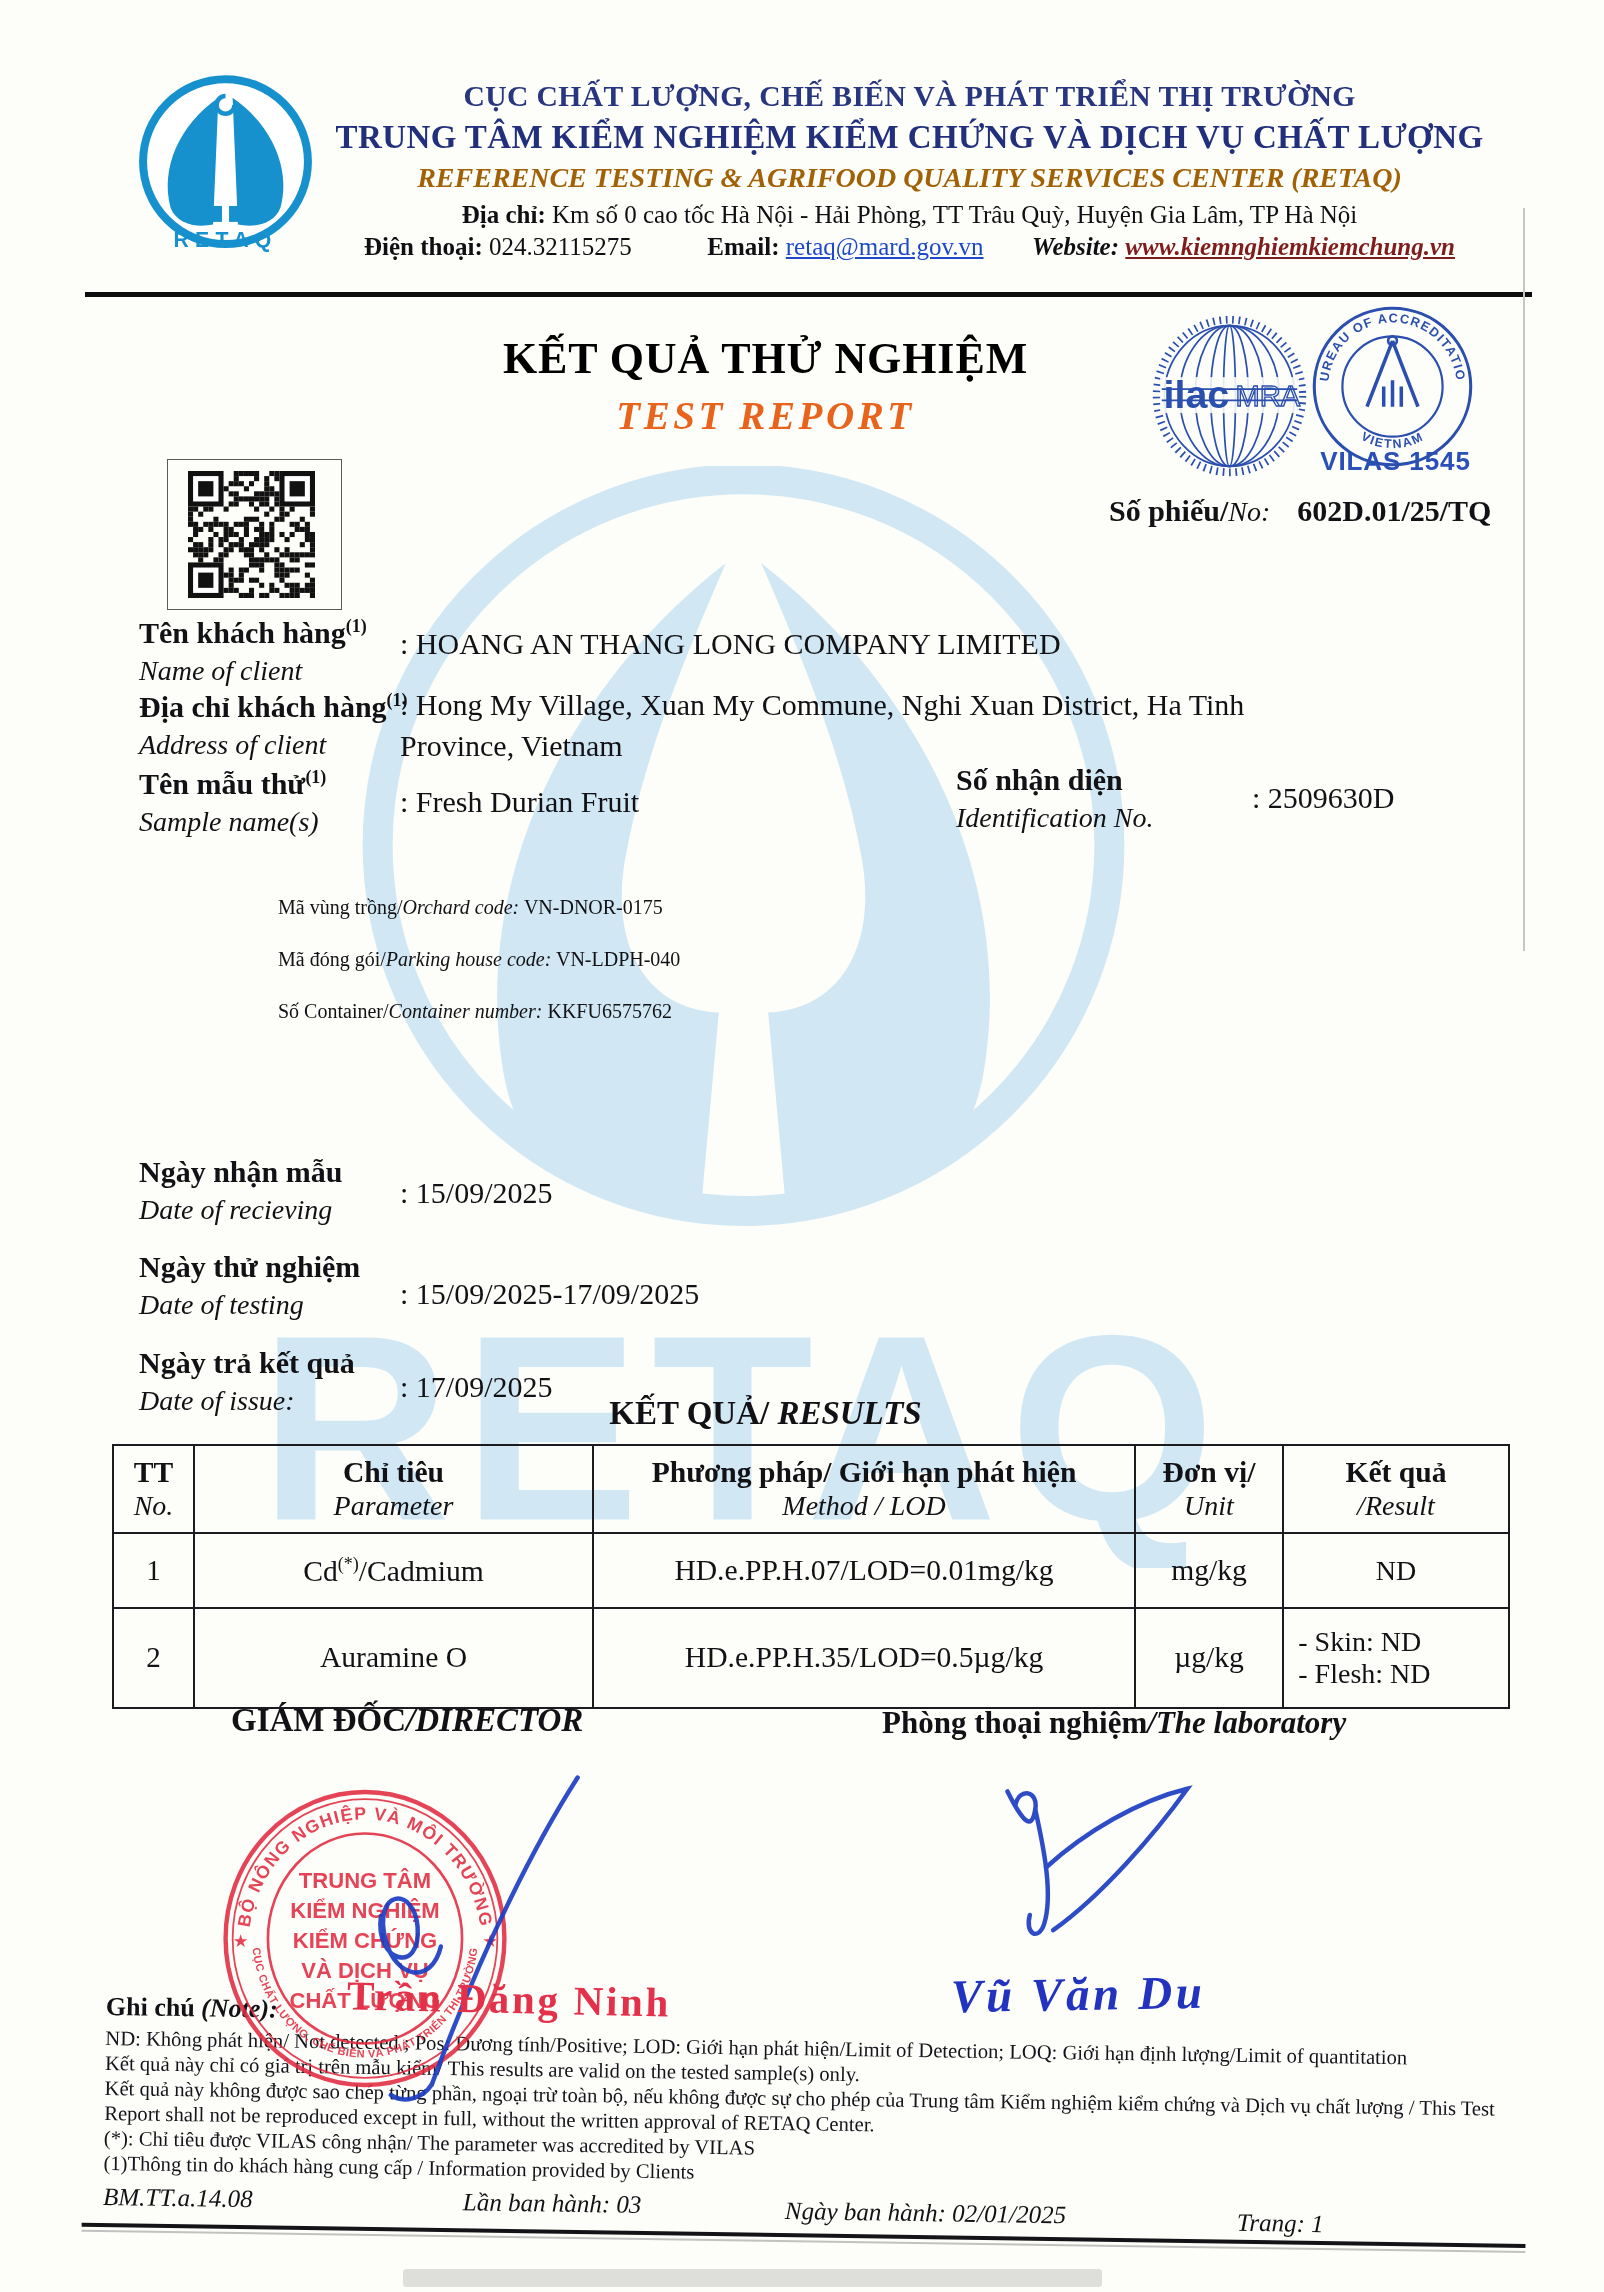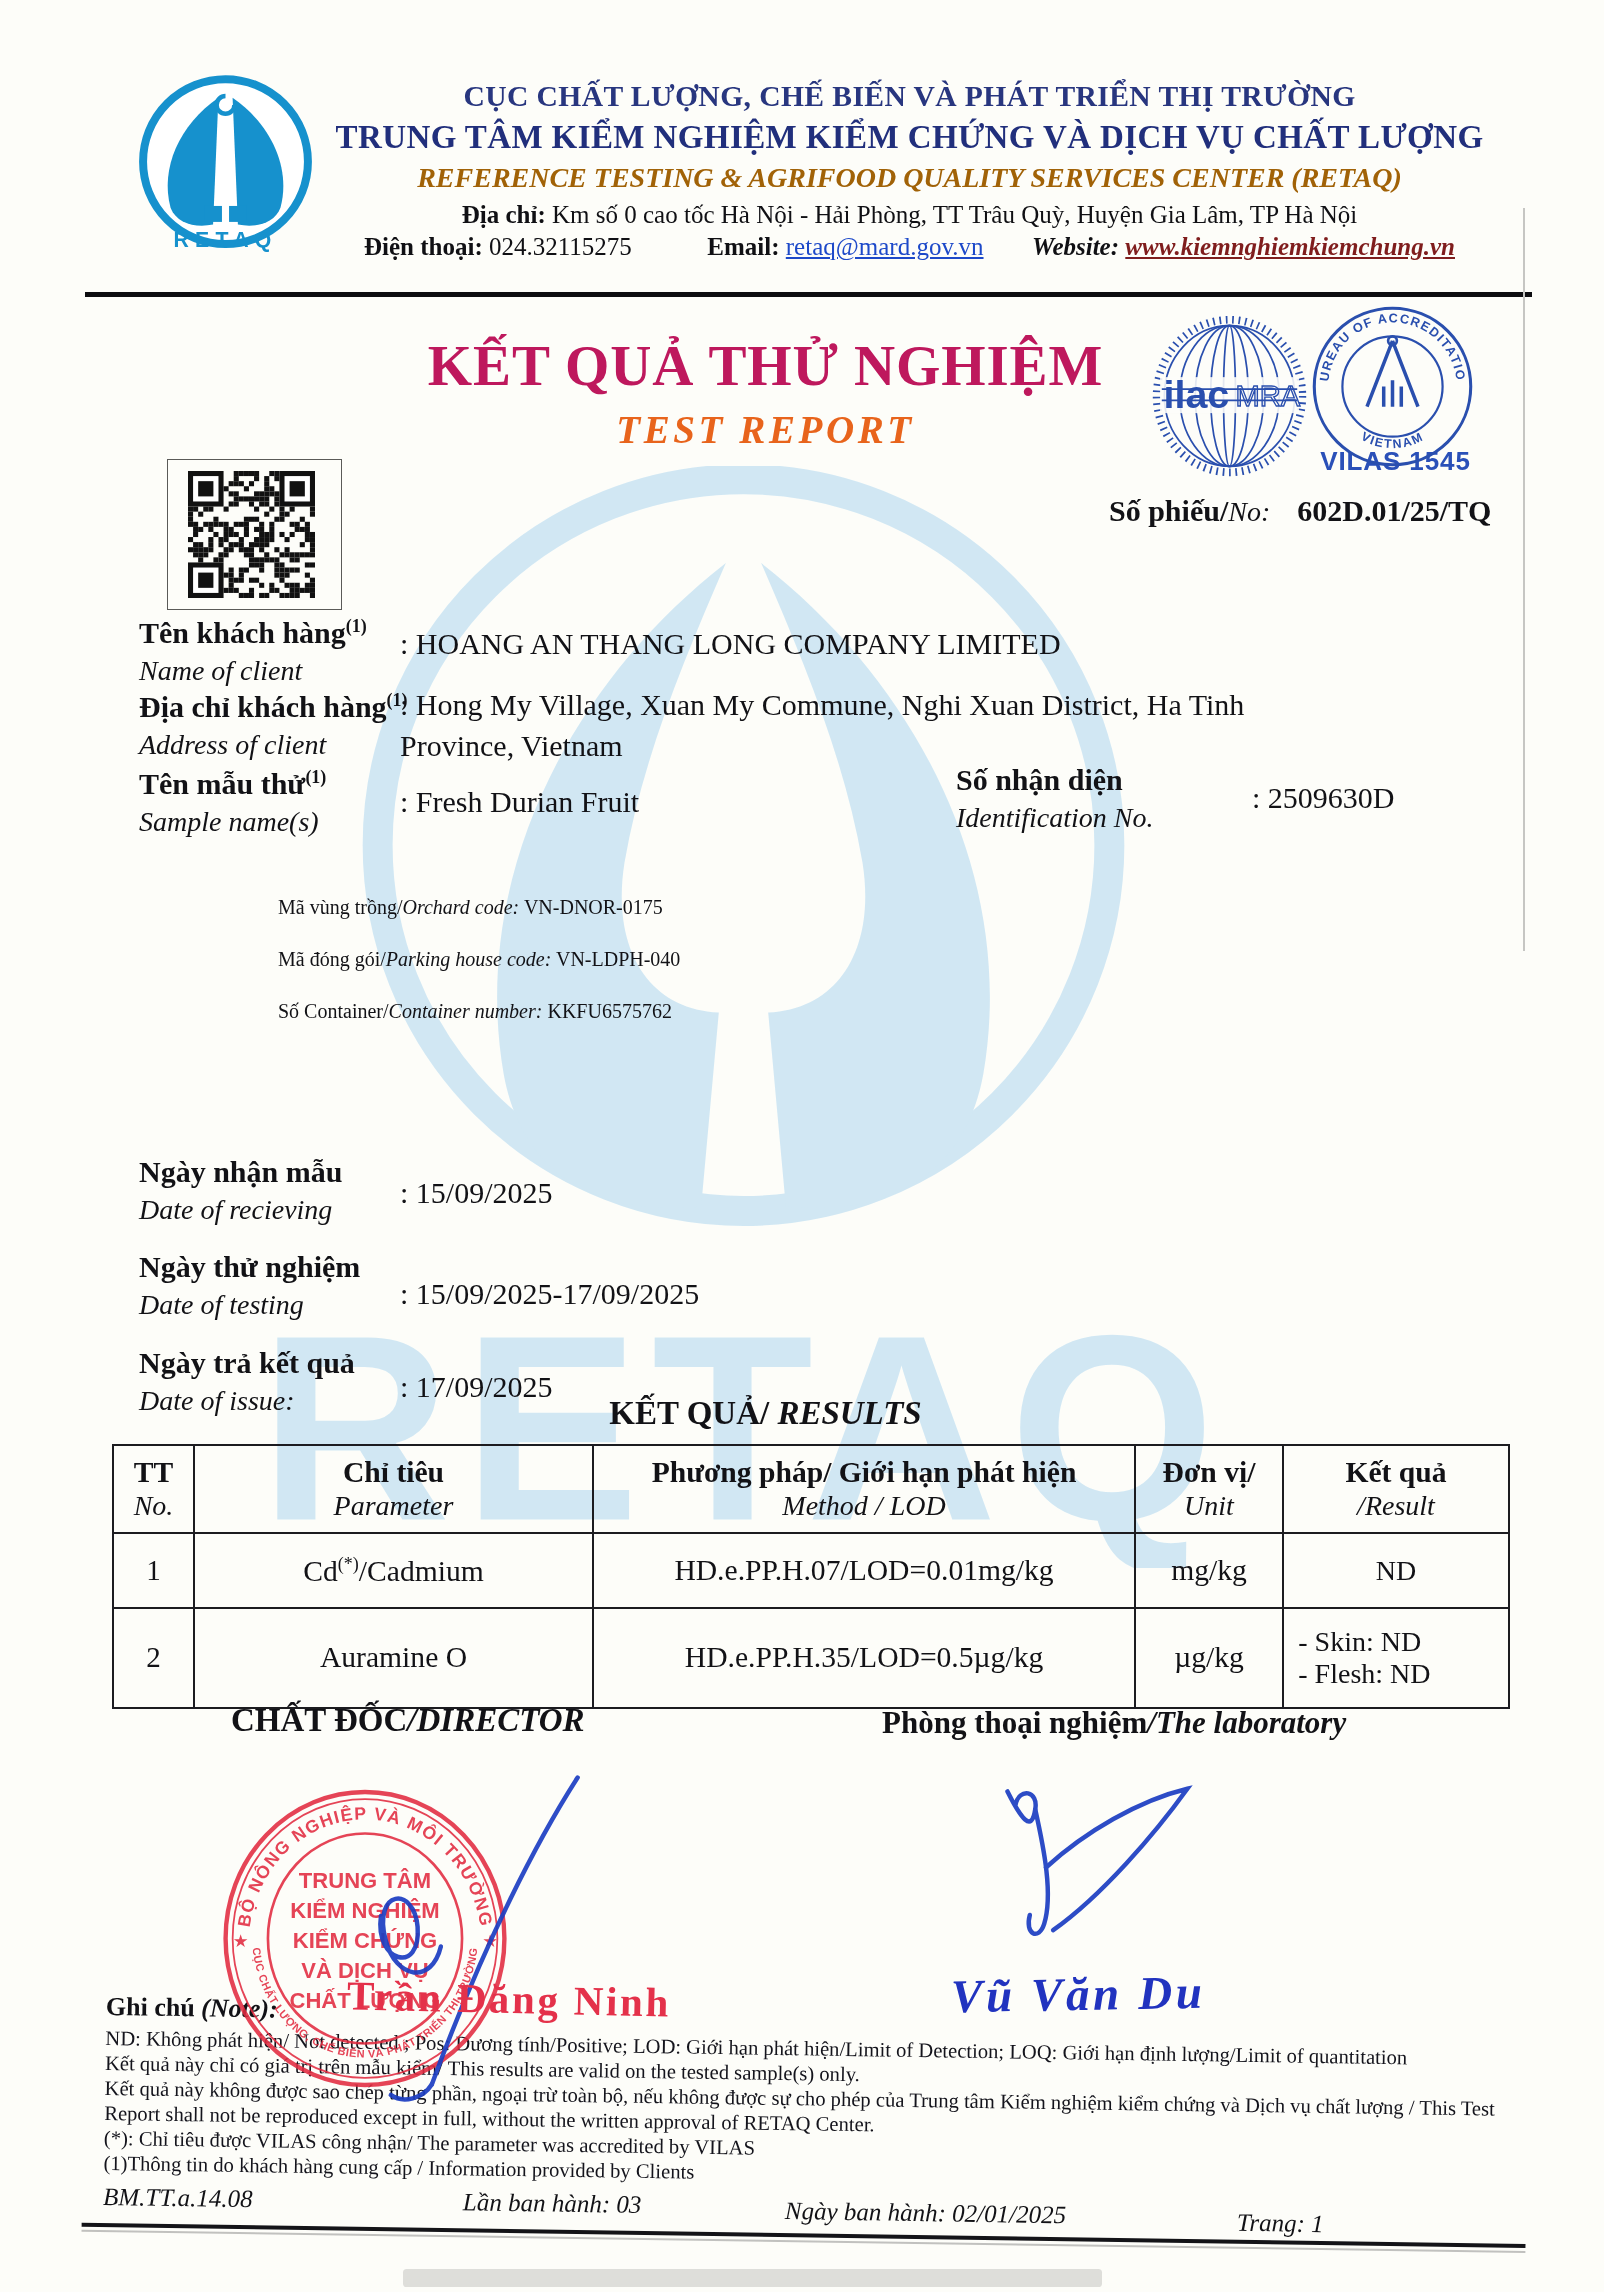--- a/index.html
+++ b/index.html
@@ -15,21 +15,21 @@
   .org-l4{font-size:25px;color:#101014;margin-top:6.3px;}
   .org-l5{font-size:25px;color:#101014;margin-top:2.7px;}
   .blab{font-weight:bold;}
   .ilab{font-weight:bold;font-style:italic;}
   .link{color:#1d49c9;text-decoration:underline;}
   .wlink{color:#7f1d1d;font-weight:bold;font-style:italic;text-decoration:underline;}
   .toprule{position:absolute;left:85px;top:292px;width:1447px;height:4.5px;background:#0d0d10;}
   .scanline{position:absolute;left:1523px;top:208px;width:1.8px;height:743px;background:#c6c6c3;}
   
   .title{position:absolute;left:394px;top:333px;width:743px;text-align:center;}
-  .title-vi{font-size:57px;font-weight:800;color:#be185d;letter-spacing:0.9px;}
+  .title-vi{font-size:44px;font-weight:800;color:#000000;letter-spacing:0.9px;}
   .title-en{font-size:39px;font-weight:800;font-style:italic;color:#e8641c;letter-spacing:3.6px;margin-top:9px;}
   .vilas-no{position:absolute;left:1297px;top:446px;width:197px;text-align:center;
             font-family:"Liberation Sans","DejaVu Sans",sans-serif;
             font-size:26px;font-weight:800;color:#2a50b8;letter-spacing:0.9px;}
   
   .qrbox{position:absolute;left:167px;top:459px;width:173px;height:149px;border:1.8px solid #5a5a58;}
   .qr{position:absolute;left:19.7px;top:10.7px;width:127px;height:127px;}
   .repno{position:absolute;left:1109px;top:494px;font-size:30px;white-space:nowrap;}
   .repno .vi{font-weight:800;}
   .repno .en{font-style:italic;font-size:28px;}
@@ -507,21 +507,21 @@
           <td class="c-no">2</td>
           <td class="c-param">Auramine O</td>
           <td class="c-method">HD.e.PP.H.35/LOD=0.5µg/kg</td>
           <td class="c-unit">µg/kg</td>
           <td class="c-result left">- Skin: ND<br>- Flesh: ND</td>
         </tr>
       </tbody>
   </table>
 
   <div class="sig-h z1" style="left:231px;top:1702px">
-    <span class="vi">CHẤT ĐỐC</span><span class="en">/DIRECTOR</span>
+    <span class="vi">GIÁM ĐỐC</span><span class="en">/DIRECTOR</span>
   </div>
   <div class="sig-h z1" style="left:882px;top:1705px;font-size:31px">
     <span class="vi">Phòng thoại nghiệm</span><span class="en">/The laboratory</span>
   </div>
 
   <svg class="abs" style="left:215px;top:1784px;width:300px;height:309px;opacity:.88;z-index:2" viewBox="0 0 340 350">
     <ellipse cx="170" cy="175" rx="158" ry="166" fill="none" stroke="#e22b40" stroke-width="5"></ellipse>
     <ellipse cx="170" cy="175" rx="150" ry="158" fill="none" stroke="#e22b40" stroke-width="2"></ellipse>
     <ellipse cx="170" cy="175" rx="110" ry="119" fill="none" stroke="#e22b40" stroke-width="3"></ellipse>
     <defs>

